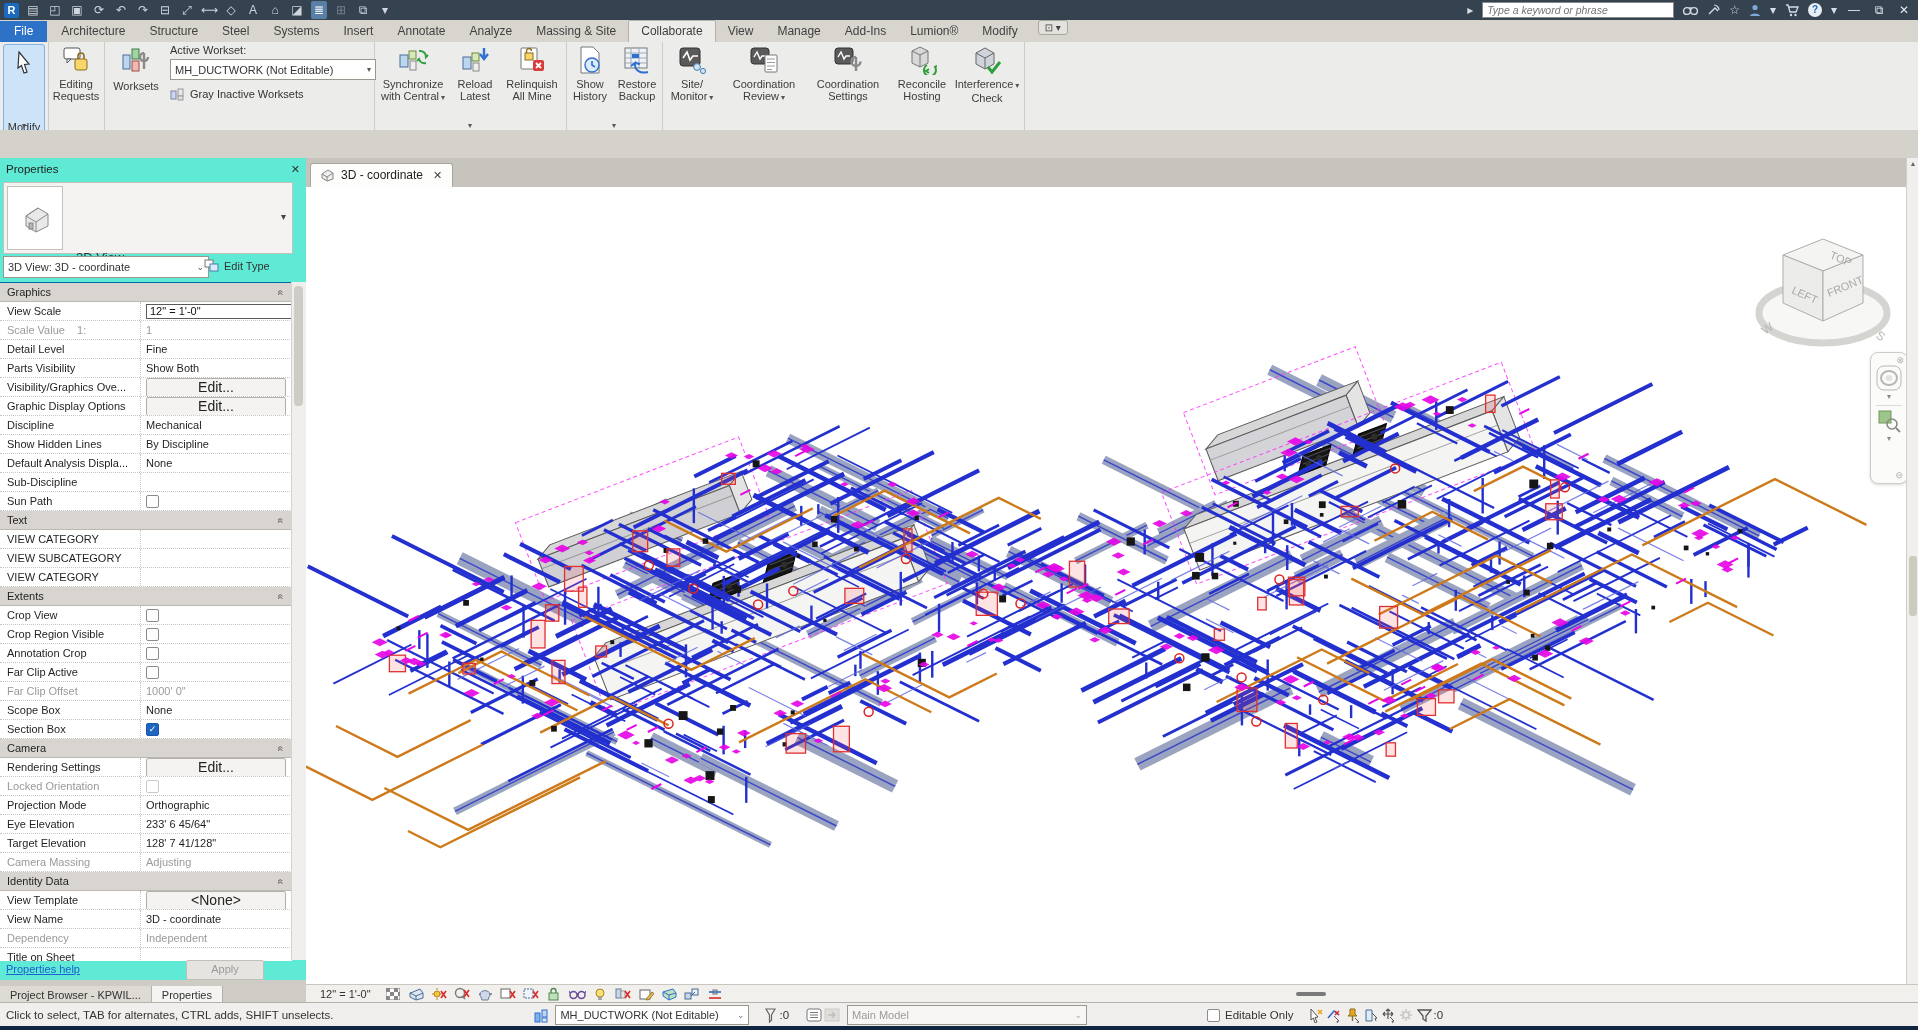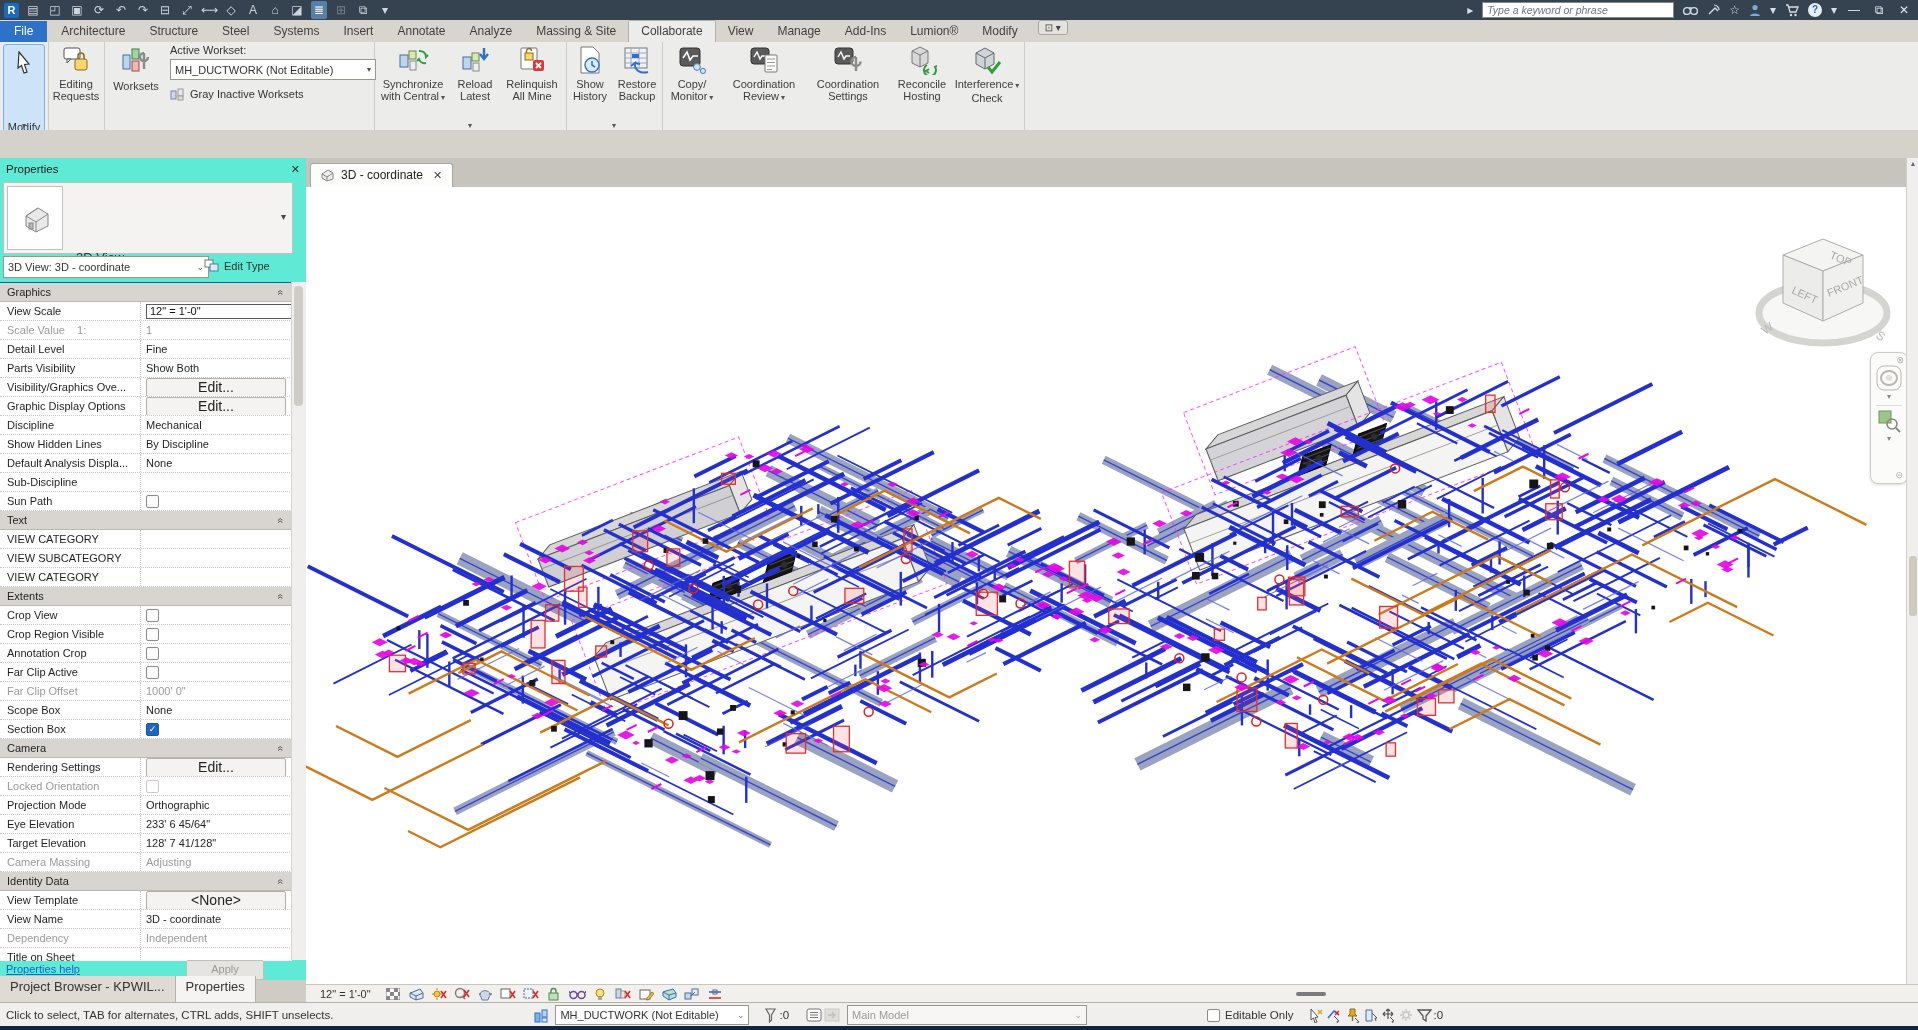--- a/index.html
+++ b/index.html
@@ -75,21 +75,21 @@
       line-height:11px;text-align:center;color:#fff;}
   .cb.on{background:#1f66c1;border-color:#1b57a5;}
   .prow.muted .cb{opacity:.45;}
   .pscroll{position:absolute;right:0;top:124px;width:14px;height:678px;background:#f0efed;border-left:1px solid #d6d3cd;}
   .pscroll .thumb{position:absolute;left:2px;top:4px;width:9px;height:120px;background:#cfccc6;border-radius:4px;}
   .props-foot{position:absolute;left:0;top:802px;width:306px;height:20px;}
   .help-link{position:absolute;left:6px;top:3px;font-size:11px;color:#1f5fd0;text-decoration:underline;}
   .apply-btn{position:absolute;left:186px;top:0px;width:76px;height:18px;background:#e6e4e0;border:1px solid #c2bfb9;
       color:#9a9a9a;font-size:11px;text-align:center;line-height:17px;border-radius:2px;}
   .palette-tabs{position:absolute;left:0;top:822px;width:306px;height:22px;background:#cfccc6;display:flex;align-items:flex-end;}
-  .ptab{font-size:13px;color:#333;padding:3px 10px 8px 10px;background:#dedbd5;border-right:1px solid #b5b2ac;white-space:nowrap;}
+  .ptab{font-size:11px;color:#333;padding:3px 10px 1px 10px;background:#dedbd5;border-right:1px solid #b5b2ac;white-space:nowrap;}
   .ptab.active{background:#f5f4f2;}
   
   .viewtabs{left:306px;top:158px;width:1600px;height:29px;background:#c7c4be;display:flex;align-items:flex-end;}
   .vtab{display:flex;align-items:center;gap:6px;background:#fdfdfc;border:1px solid #a9a6a0;border-bottom:none;
       border-radius:3px 3px 0 0;padding:4px 10px 5px 8px;font-size:12px;color:#222;margin-left:4px;}
   .vtab .x{font-size:11px;color:#444;margin-left:4px;}
   .canvas{left:306px;top:187px;width:1600px;height:797px;background:#ffffff;overflow:hidden;}
   .vcbar{left:306px;top:984px;width:1600px;height:18px;background:#f1f0ed;border-top:1px solid #c9c6c0;
       display:flex;align-items:center;gap:6px;padding-left:14px;font-size:11px;color:#333;}
   .vc-scale{margin-right:8px;}
@@ -310,21 +310,21 @@
   </div>
 
   <div class="rpanel" style="left:662px;width:362px">
     <div class="bigbtn" style="left:4px;width:52px">
       <svg width="30" height="30" viewBox="0 0 30 30">
         <rect x="3" y="3" width="20" height="18" rx="3" fill="#5a5a5a" stroke="#333"></rect>
         <path d="M6 13 l4-6 3 8 3-4 h5" fill="none" stroke="#fff" stroke-width="1.6"></path>
         <circle cx="20" cy="22" r="3.4" fill="#cfe3f7" stroke="#4a7fb0"></circle>
         <circle cx="26" cy="26" r="2.6" fill="#cfe3f7" stroke="#4a7fb0"></circle>
         </svg>
-      <span>Copy/</span>
+      <span>Site/</span>
       <span><span>Monitor</span><span class="inline-caret">▾</span></span>
     </div>
     <div class="bigbtn" style="left:62px;width:80px">
       <svg width="30" height="30" viewBox="0 0 30 30">
         <rect x="2" y="3" width="18" height="16" rx="3" fill="#5a5a5a" stroke="#333"></rect>
         <path d="M5 12 l3-5 3 7 2-3 h4" fill="none" stroke="#fff" stroke-width="1.4"></path>
         <rect x="16" y="10" width="12" height="17" rx="1" fill="#fff" stroke="#777"></rect>
         <path d="M18 14 h8 M18 17.5 h8 M18 21 h8 M18 24.5 h5" stroke="#999" stroke-width="1"></path>
         </svg>
       <span>Coordination</span>

